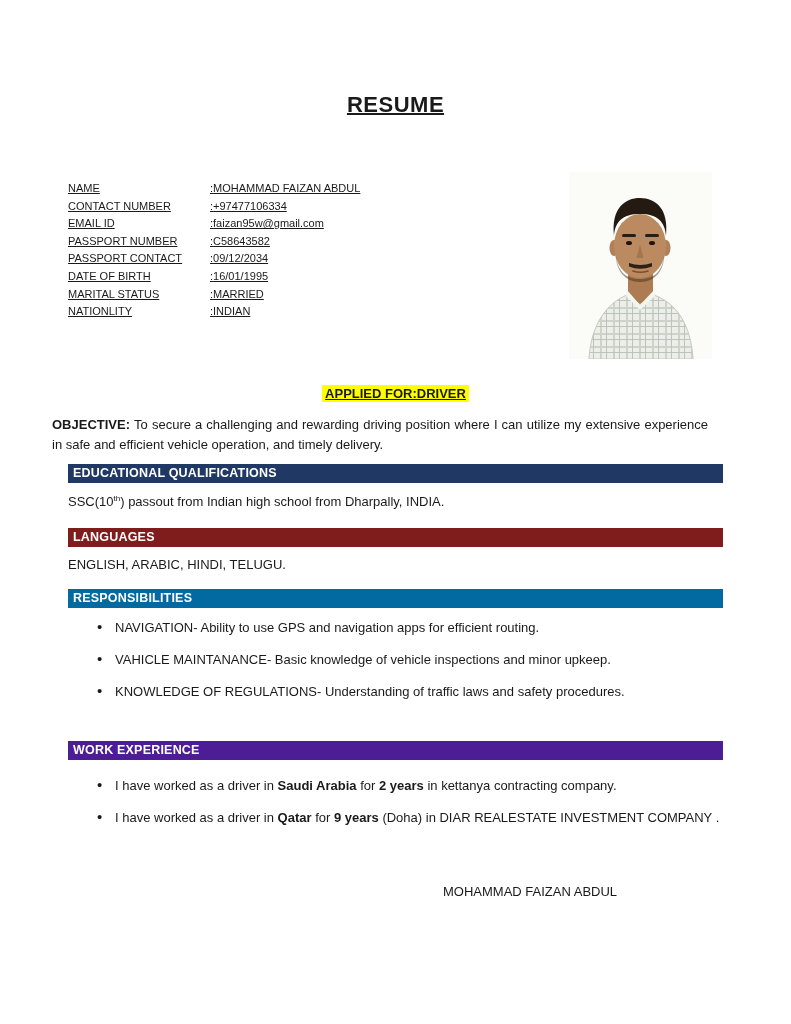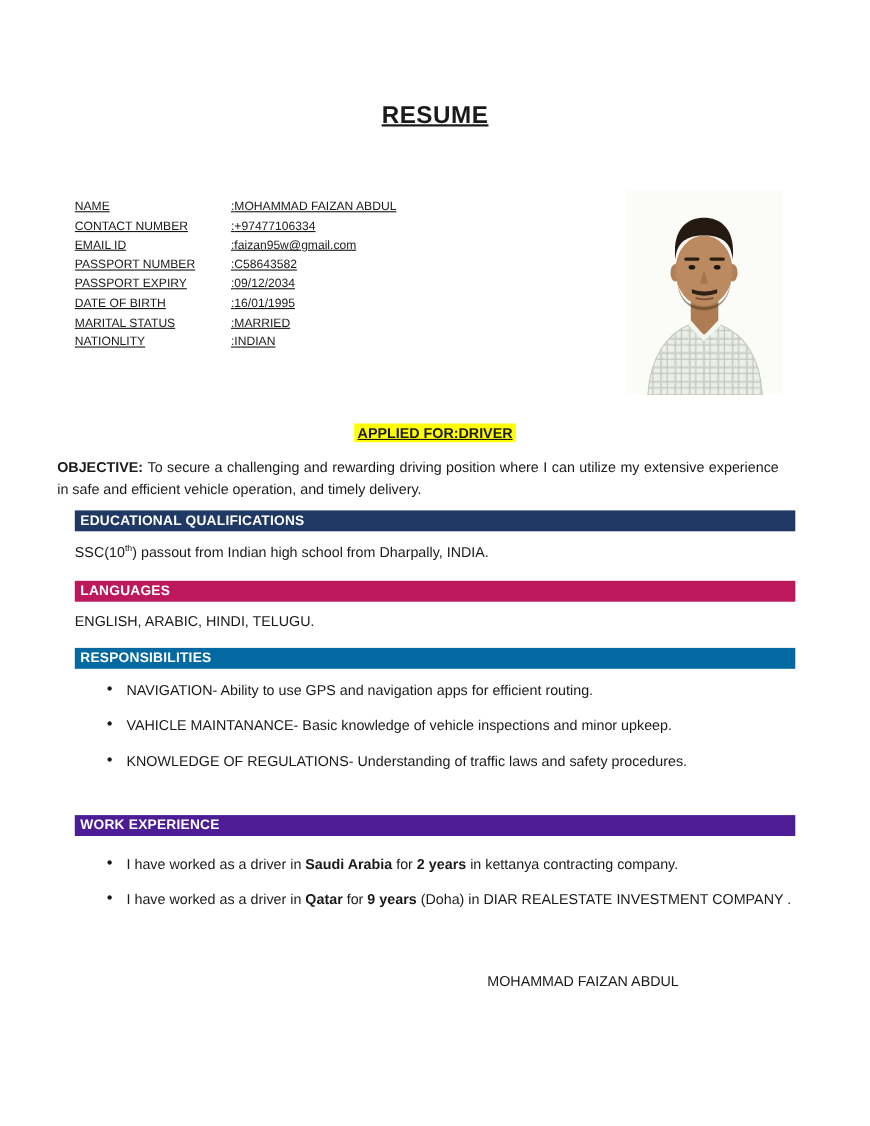--- a/index.html
+++ b/index.html
@@ -89,21 +89,21 @@
       <span class="info-label">EMAIL ID</span>
         <span class="info-sep">:</span>
         <span>faizan95w@gmail.com</span>
     </div>
     <div class="info-row">
       <span class="info-label">PASSPORT NUMBER</span>
         <span class="info-sep">:</span>
         <span>C58643582</span>
     </div>
     <div class="info-row">
-      <span class="info-label">PASSPORT EXPIRY</span>
+      <span class="info-label">PASSPORT CONTACT</span>
         <span class="info-sep">:</span>
         <span>09/12/2034</span>
     </div>
     <div class="info-row">
       <span class="info-label">DATE OF BIRTH</span>
         <span class="info-sep">:</span>
         <span>16/01/1995</span>
     </div>
     <div class="info-row">
       <span class="info-label">MARITAL STATUS</span>
@@ -162,21 +162,21 @@
 
   <div class="applied-for">
     <span class="hl" style="background-color: rgb(255, 255, 0);">APPLIED FOR:DRIVER</span>
   </div>
 
   <div class="objective"><span style="font-weight: bold;">OBJECTIVE: </span><span>To secure a challenging and rewarding driving position where I can utilize my extensive experience in safe and efficient vehicle operation, and timely delivery.</span></div>
 
   <div class="section-bar bar-edu" style="background-color: rgb(31, 56, 100);">EDUCATIONAL QUALIFICATIONS</div>
   <div class="body-line edu-text"><span>SSC(10</span><sup>th</sup><span>) passout from Indian high school from Dharpally, INDIA.</span></div>
 
-  <div class="section-bar bar-lang" style="background-color: #be185d;">LANGUAGES</div>
+  <div class="section-bar bar-lang" style="background-color: #7f1d1d;">LANGUAGES</div>
   <div class="body-line lang-text">ENGLISH, ARABIC, HINDI, TELUGU.</div>
 
   <div class="section-bar bar-resp" style="background-color: #0369a1;">RESPONSIBILITIES</div>
   <ul class="bullets resp-list">
     <li>NAVIGATION- Ability to use GPS and navigation apps for efficient routing.</li>
     <li>VAHICLE MAINTANANCE- Basic knowledge of vehicle inspections and minor upkeep.</li>
     <li>KNOWLEDGE OF REGULATIONS- Understanding of traffic laws and safety procedures.</li>
   </ul>
 
   <div class="section-bar bar-work" style="background-color: #4c1d95;">WORK EXPERIENCE</div>

